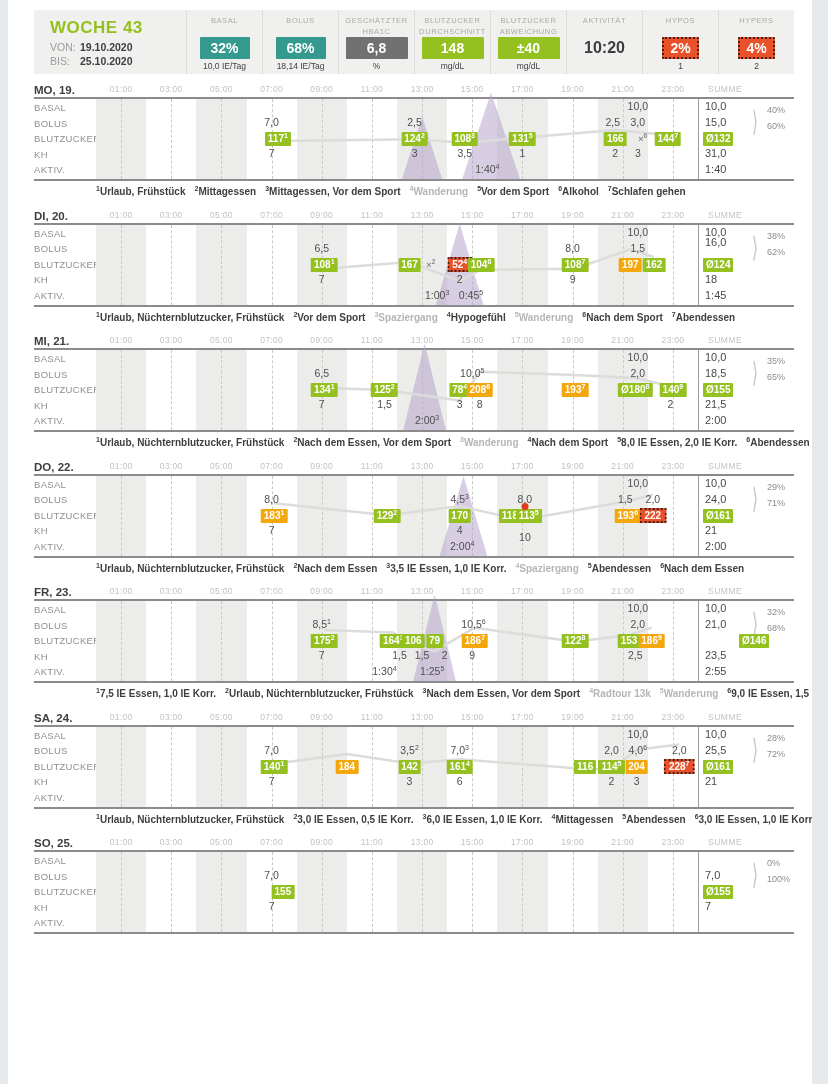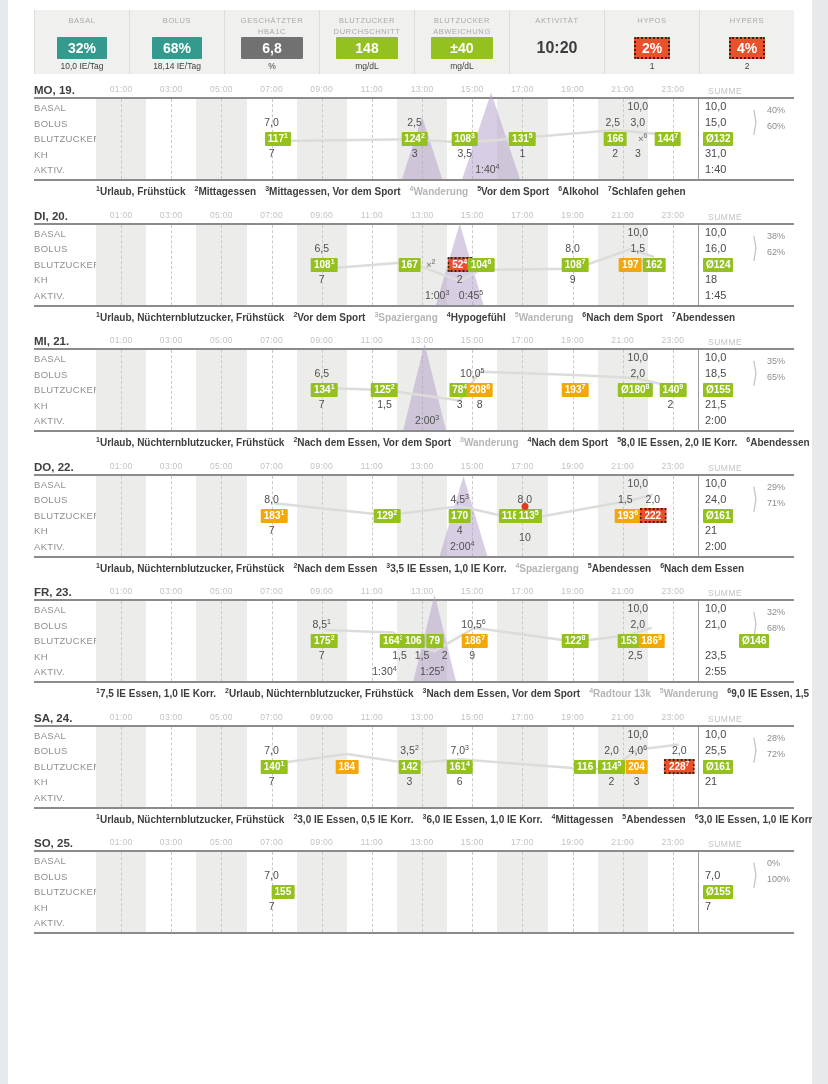--- a/index.html
+++ b/index.html
@@ -20,21 +20,21 @@
   .stat-badge { min-width:50px; padding:0 6px; height:22px; line-height:22px; text-align:center; color:#fff; font-weight:bold; font-size:14px; border-radius:1px; }
   .stat-badge.teal { background:#339a8d; }
   .stat-badge.gray { background:#717171; min-width:62px; }
   .stat-badge.green { background:#94c11f; min-width:62px; }
   .stat-badge.alert { background:#e8512a; min-width:34px; border:2px dotted #3f2019; line-height:18px; height:22px; }
   .stat-plain { font-size:16px; font-weight:bold; color:#3d3d3d; height:22px; line-height:22px; }
   .stat-sub { font-size:8.5px; color:#3f3f3f; margin-top:2px; }
 
   
   .day { margin-top:10px; }
-  .day-head { display:flex; align-items:flex-end; border-bottom:2px solid #8b8b8b; padding-bottom:1px; height:15px; }
+  .day-head { display:flex; align-items:flex-start; border-bottom:2px solid #8b8b8b; padding-bottom:1px; height:15px; }
   .day-label { width:62px; font-size:11.5px; font-weight:bold; color:#3e3e3e; }
   .axis { flex:1; position:relative; height:12px; }
   .axis span { position:absolute; transform:translateX(-50%); font-size:8.5px; color:#c2c2c0; letter-spacing:0.3px; }
   .summe-head { width:96px; font-size:8.5px; color:#c2c2c0; letter-spacing:0.5px; padding-left:10px; }
 
   .day-body { display:flex; border-bottom:2px solid #8b8b8b; }
   .row-labels { width:62px; padding-top:1px; }
   .row-labels div { height:15.6px; line-height:15.6px; font-size:9.5px; letter-spacing:0.3px; color:#8f8f8f; }
   .chart { flex:1; position:relative; height:80px;
     background:repeating-linear-gradient(90deg,#ececeb 0, #ececeb 8.3333%, #ffffff 8.3333%, #ffffff 16.6667%); }
@@ -63,20 +63,27 @@
   .fn { margin-right:9px; font-weight:bold; white-space:nowrap; }
   .fn.muted { color:#b5b5b3; font-weight:bold; }
 </style>
 </head>
 <body>
 
 <div class="page">
   <div class="content">
 
     <div class="hdr">
+      <div class="hdr-week">
+        <div class="week-title">WOCHE 43</div>
+        <div class="vonbis">
+          <div><span class="lbl">VON:</span><b>19.10.2020</b></div>
+          <div><span class="lbl">BIS:</span><b>25.10.2020</b></div>
+        </div>
+      </div>
       <div id="stats" style="display:flex; flex:1;">
           <div class="stat">
             <div class="stat-label">BASAL</div>
             <div class="stat-badge teal">32%</div>
             <div class="stat-sub">10,0 IE/Tag</div>
           </div>
           <div class="stat">
             <div class="stat-label">BOLUS</div>
             <div class="stat-badge teal">68%</div>
             <div class="stat-sub">18,14 IE/Tag</div>
@@ -253,21 +260,21 @@
               <div class="badge g" style="left: 52.083%;">167</div>
               <div class="xmark" style="left: 55.625%;">×<sup>2</sup></div>
               <div class="badge r" style="left: 60.417%;">52<sup>4</sup></div>
               <div class="badge g" style="left: 63.958%;">104<sup>6</sup></div>
               <div class="badge g" style="left: 79.583%;">108<sup>7</sup></div>
               <div class="badge o" style="left: 88.75%;">197</div>
               <div class="badge g" style="left: 92.708%;">162</div>
             </div>
       <div class="summe">
               <div class="sv" style="top: 1px;">10,0</div>
-              <div class="sv" style="top: 17px; text-align: center;">16,0</div>
+              <div class="sv" style="top: 11px; text-align: center;">16,0</div>
               <div class="sv" style="top: 48px;">18</div>
               <div class="sv" style="top: 64px;">1:45</div>
               <div class="badge g" style="top: 33px;">Ø124</div>
             </div>
       <div class="pct">
         <span class="brace">⟩</span>
         <span class="p1">38%</span>
         <span class="p2">62%</span>
       </div>
     </div>

